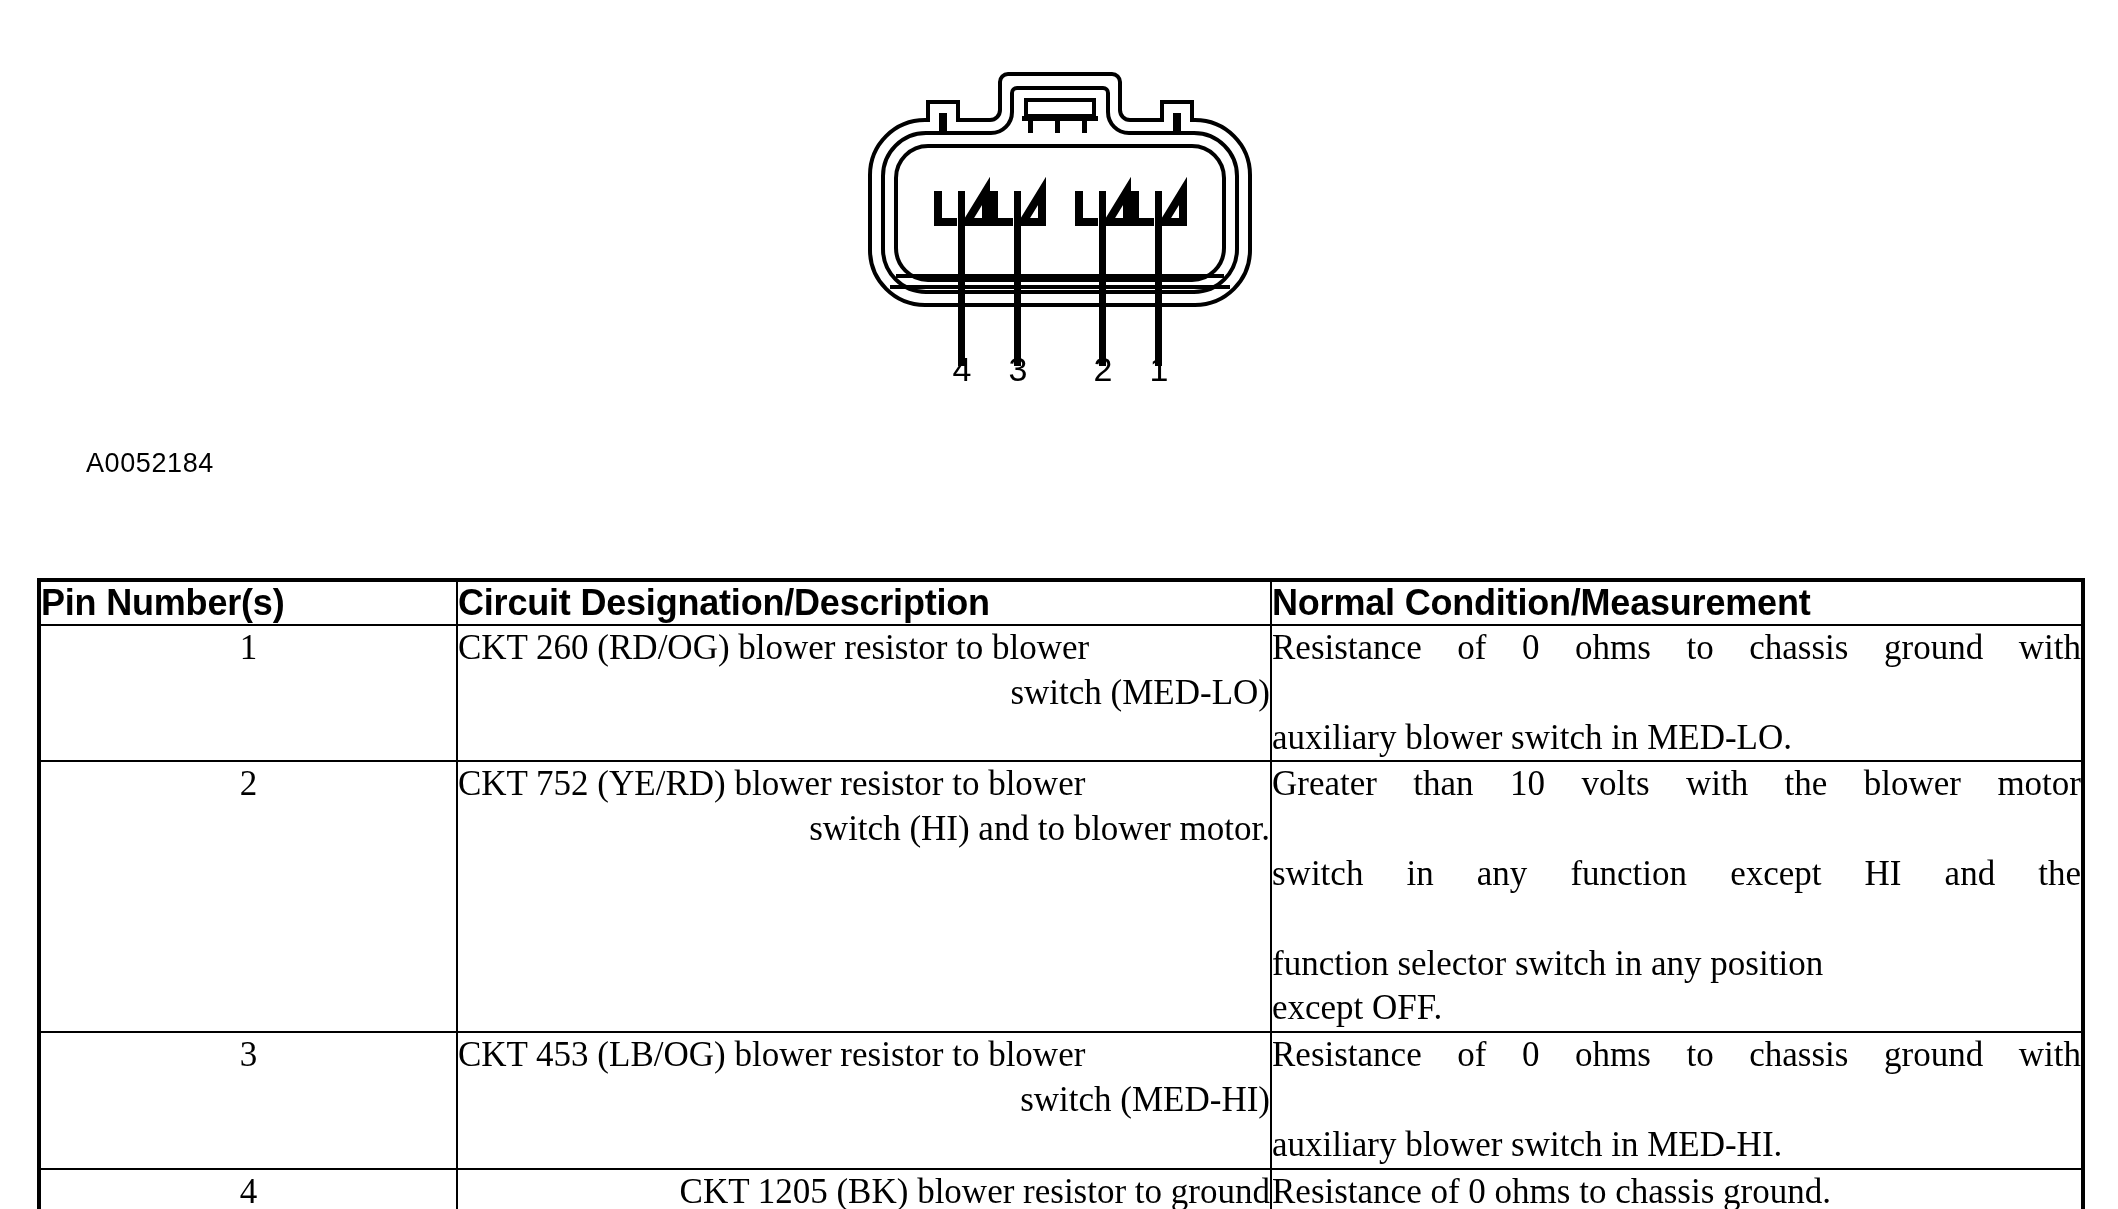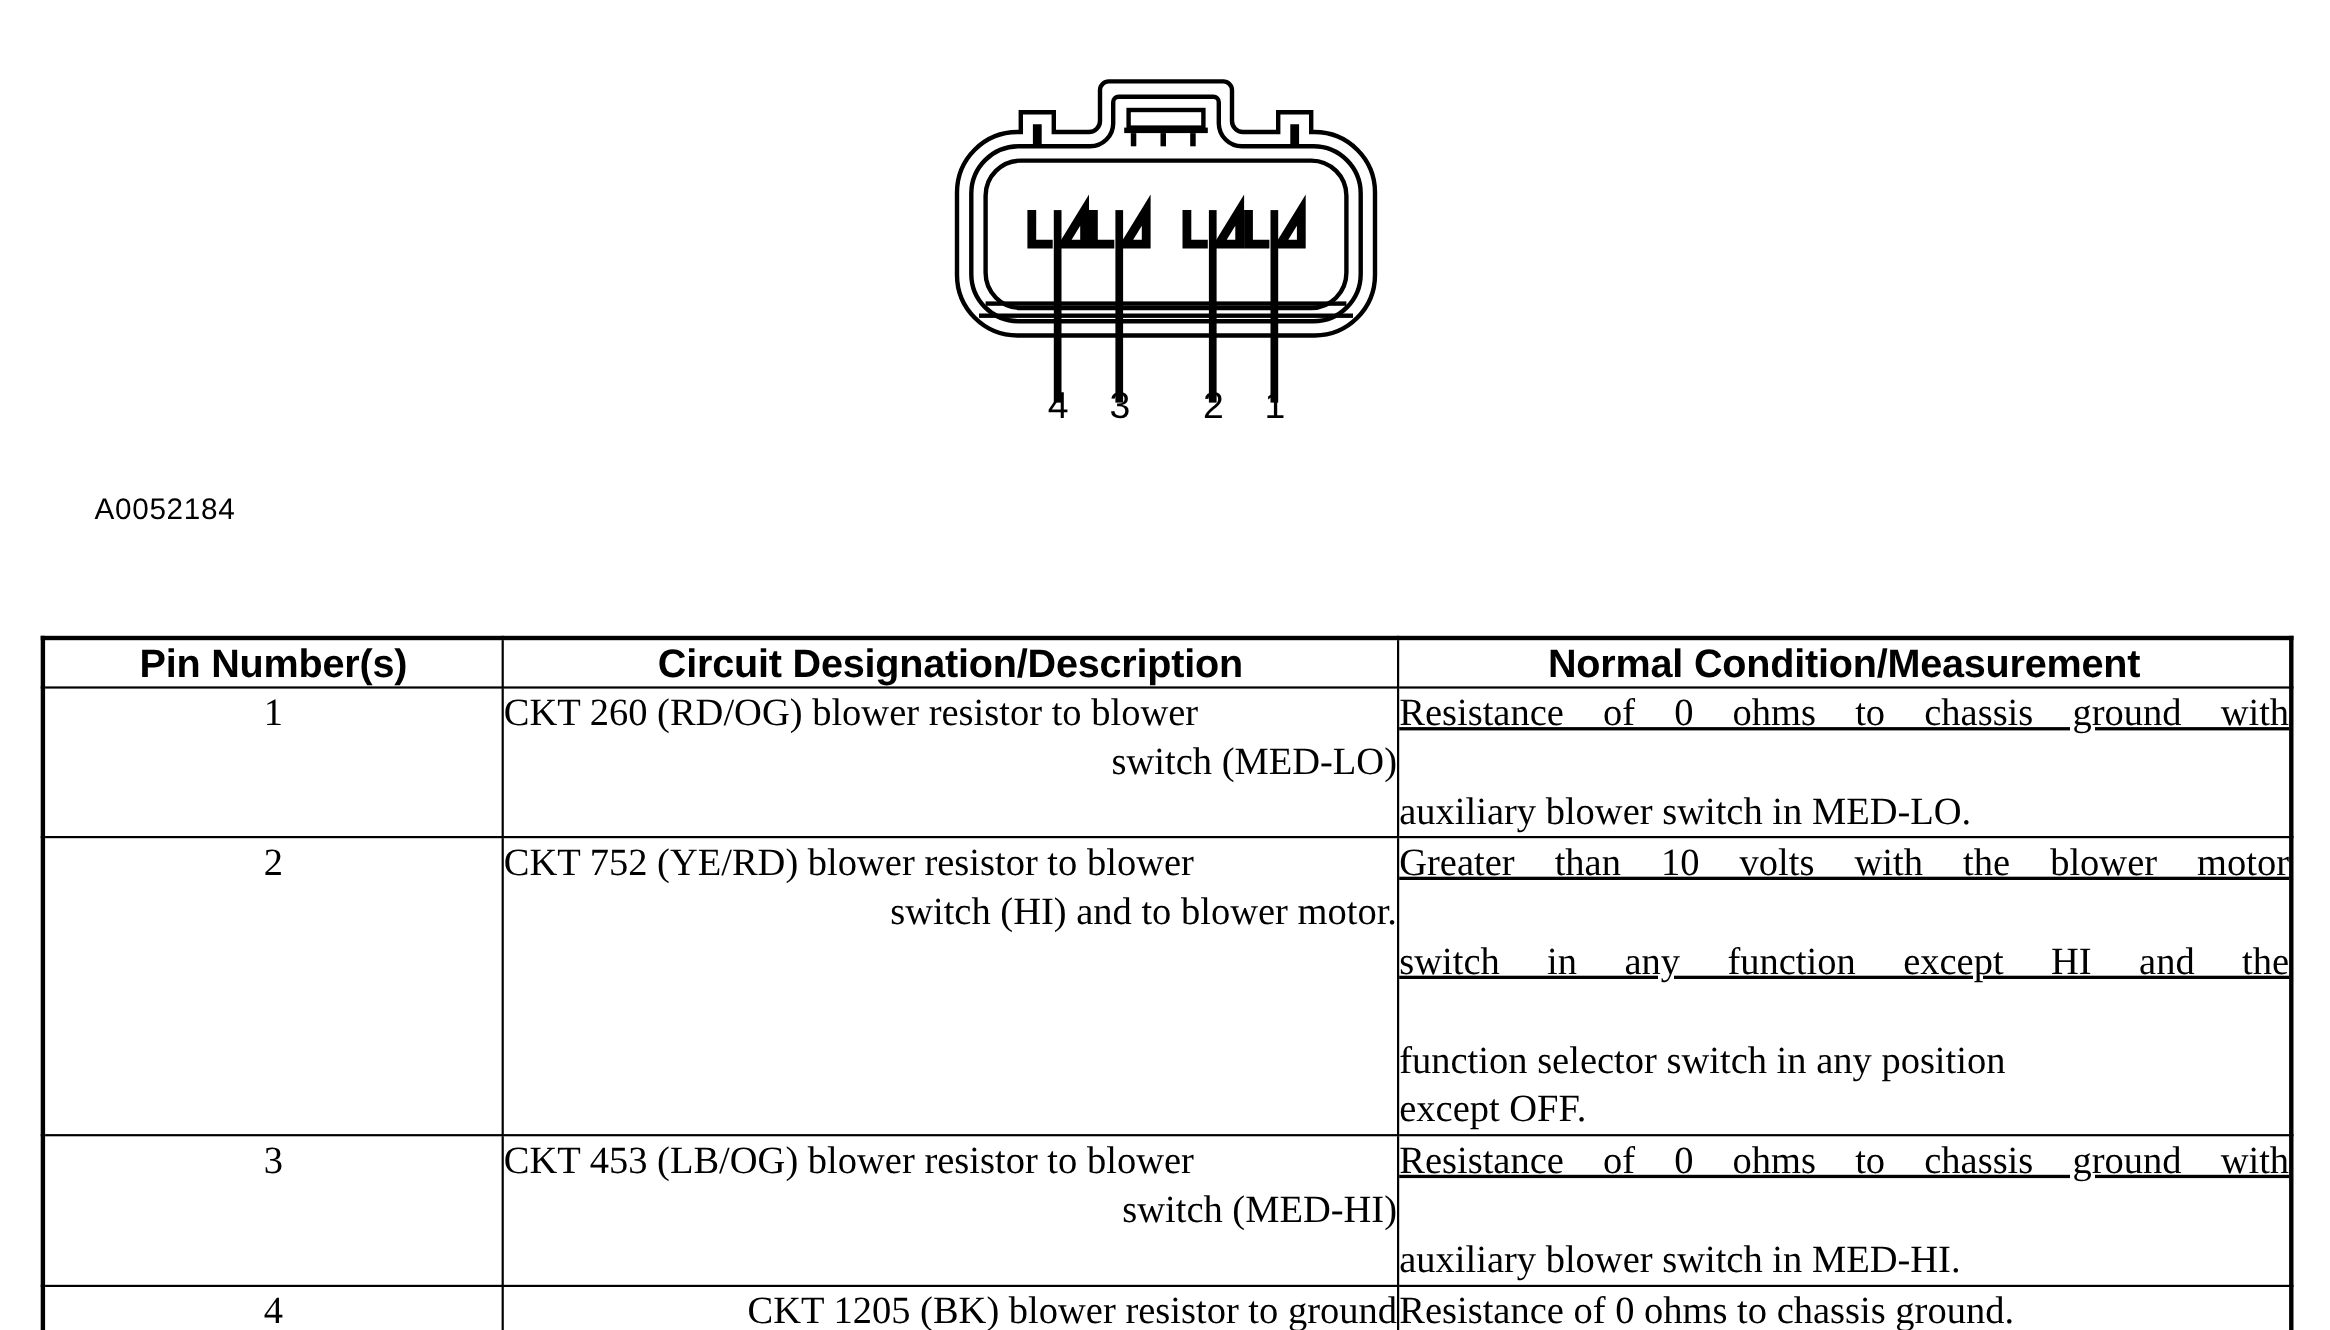--- a/index.html
+++ b/index.html
@@ -57,21 +57,21 @@
     vertical-align: top;
   }
   .col-pin   { width: 418px; }
   .col-desc  { width: 814px; }
   .col-meas  { width: 812px; }
 
   thead th {
     font-family: "Liberation Sans", sans-serif;
     font-weight: bold;
     font-size: 36px;
-    text-align: center;
+    text-align: left;
     padding: 13px 6px 14px 6px;
     vertical-align: middle;
     letter-spacing: -0.2px;
   }
 
   tbody td {
     font-family: "Liberation Serif", serif;
     font-size: 35px;
     line-height: 1.28;
   }
@@ -84,21 +84,20 @@
     padding: 10px 26px 14px 26px;
     margin-left: 28px;
   }
   td.cell-meas {
     text-align: left;
     padding: 10px 16px 14px 20px;
   }
   td.cell-meas .just {
     text-align: justify;
     text-justify: inter-word;
-    text-decoration: underline;
   }
   td.cell-meas .just:after {
     content: "";
     display: inline-block;
     width: 100%;
   }
   td.cell-desc .just-c {
     text-align: justify;
     text-justify: inter-word;
   }

